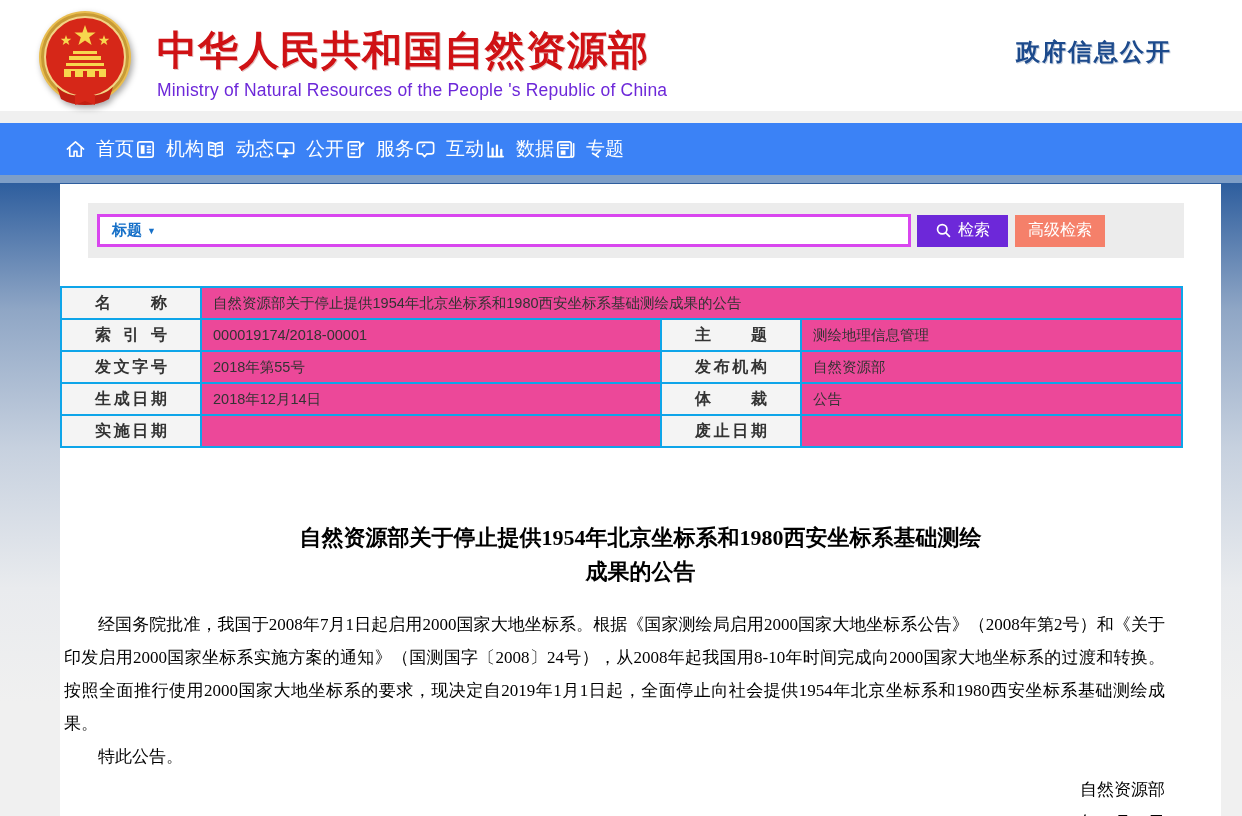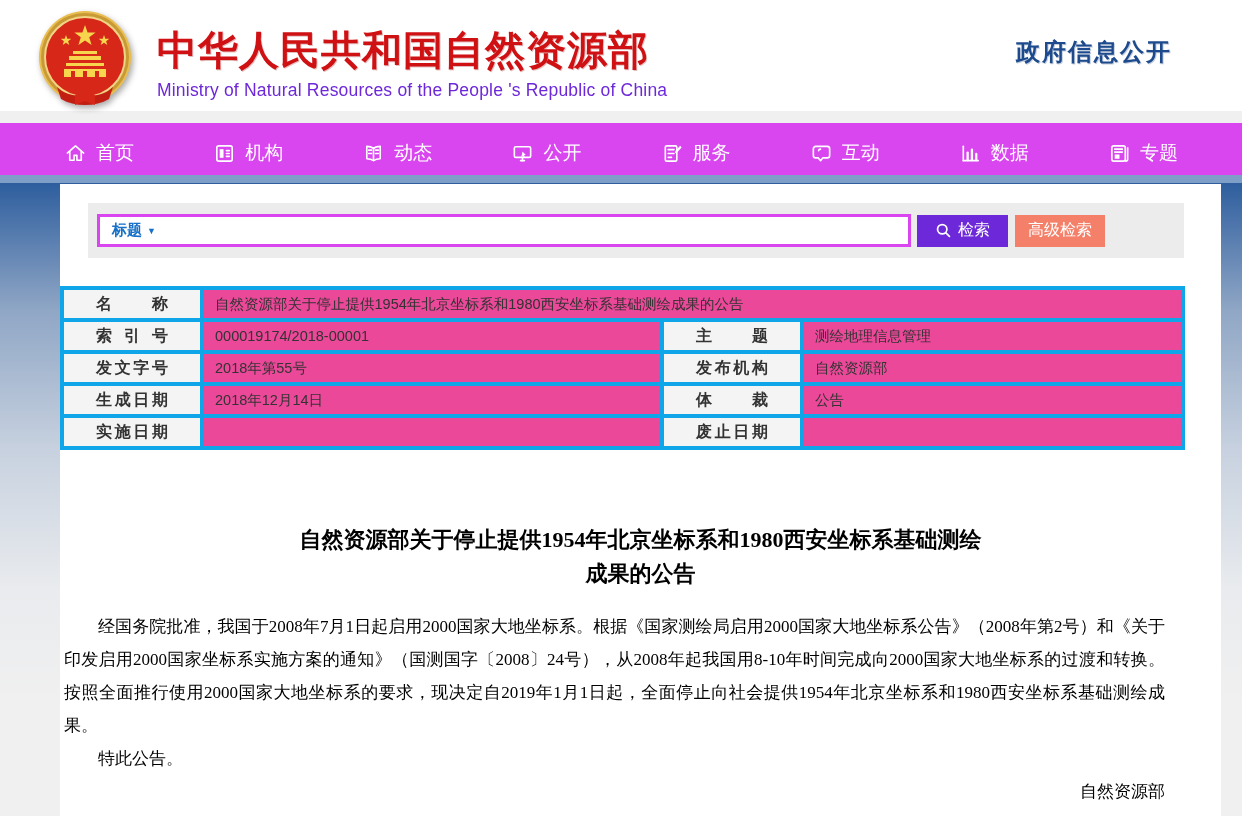--- a/index.html
+++ b/index.html
@@ -15,43 +15,43 @@
   .logo-area { position:absolute; left:35px; top:8px; display:flex; align-items:flex-start; cursor:pointer; }
   .emblem { width:100px; height:102px; filter:drop-shadow(2px 3px 3px rgba(0,0,0,.35)); }
   .site-titles { margin-left:22px; padding-top:18px; }
   .site-title-cn { font-size:40px; font-weight:bold; color:#cf1114; letter-spacing:1px; line-height:48px;
     text-shadow:1px 1px 0 rgba(140,0,0,.25); }
   .site-title-en { font-size:17.5px; color:#6d28d9; margin-top:6px; letter-spacing:.2px; }
   .gov-open { position:absolute; right:70px; top:36px; font-size:24px; font-weight:bold; color:#1c4a8c; letter-spacing:2px;
     text-shadow:1px 1px 0 rgba(20,60,120,.25); }
 
   
-  .nav { position:absolute; left:0; top:123px; width:100%; height:60px; background:#d946ef; z-index:5;
-    display:flex; align-items:center; justify-content:space-between; padding:0 64px; }
+  .nav { position:absolute; left:0; top:123px; width:100%; height:52px; background:#3b82f6; z-index:5;
+    display:flex; align-items:center; padding:0 64px; }
   .nav-item { display:flex; align-items:center; gap:9px; color:#ffffff; font-size:19px; cursor:pointer; }
   .nav-item svg { width:23px; height:23px; stroke:#fff; fill:none; stroke-width:1.7; stroke-linecap:round; stroke-linejoin:round; }
   .nav-strip { position:absolute; left:0; top:175px; width:100%; height:8px; background:#7e9ec7; z-index:5; }
 
   
   .panel { position:absolute; left:60px; top:184px; width:1161px; height:632px; background:#ffffff; z-index:4; }
 
   
   .search-band { margin:19px 37px 0 28px; height:55px; background:#ececec; display:flex; align-items:center; padding:0 9px; }
   .search-box { width:814px; height:33px; background:#fff; border:3px solid #d946ef; display:flex; align-items:center;
     padding:0 12px; cursor:text; }
   .search-field-selector { color:#1670c8; font-size:15px; font-weight:bold; cursor:pointer; display:flex; align-items:center; gap:5px; }
   .search-field-selector .arrow { font-size:9px; }
   .btn { height:32px; display:flex; align-items:center; justify-content:center; color:#fff; font-size:16px; cursor:pointer; }
   .btn-search { width:91px; margin-left:6px; background:#6d28d9; gap:6px; }
   .btn-search svg { width:17px; height:17px; stroke:#fff; fill:none; stroke-width:2; stroke-linecap:round; }
   .btn-advanced { width:90px; margin-left:7px; background:#f5806a; }
 
   
   .meta-table { margin-top:28px; width:1121px; border-collapse:collapse; table-layout:fixed; }
-  .meta-table th, .meta-table td { border:4px solid #0ea5e9; height:32px; font-weight:normal;margin-top:20px; }
+  .meta-table th, .meta-table td { border:2px solid #0ea5e9; height:32px; font-weight:normal;margin-top:20px; }
   .meta-table th { background:#f4f4f4; color:#333; font-size:16px; font-weight:bold; text-align:center; }
   .meta-table th .jl { display:inline-block; min-width:72px; text-align:justify; text-align-last:justify; }
   .meta-table td { color:#333; font-size:14.5px; padding-left:11px; text-align:left; background:#ec4899; }
 
   
   .doc-title { margin-top:73px; text-align:center; font-family:"Liberation Serif","DejaVu Serif",serif;
     font-size:22px; font-weight:bold; color:#000; line-height:34px; }
   .doc-body { margin-top:19px; padding:0 56px 0 4px; font-family:"Liberation Serif","DejaVu Serif",serif;
     font-size:17px; color:#000; line-height:33px; }
   .doc-body p { text-indent:2em; text-align:justify; }

